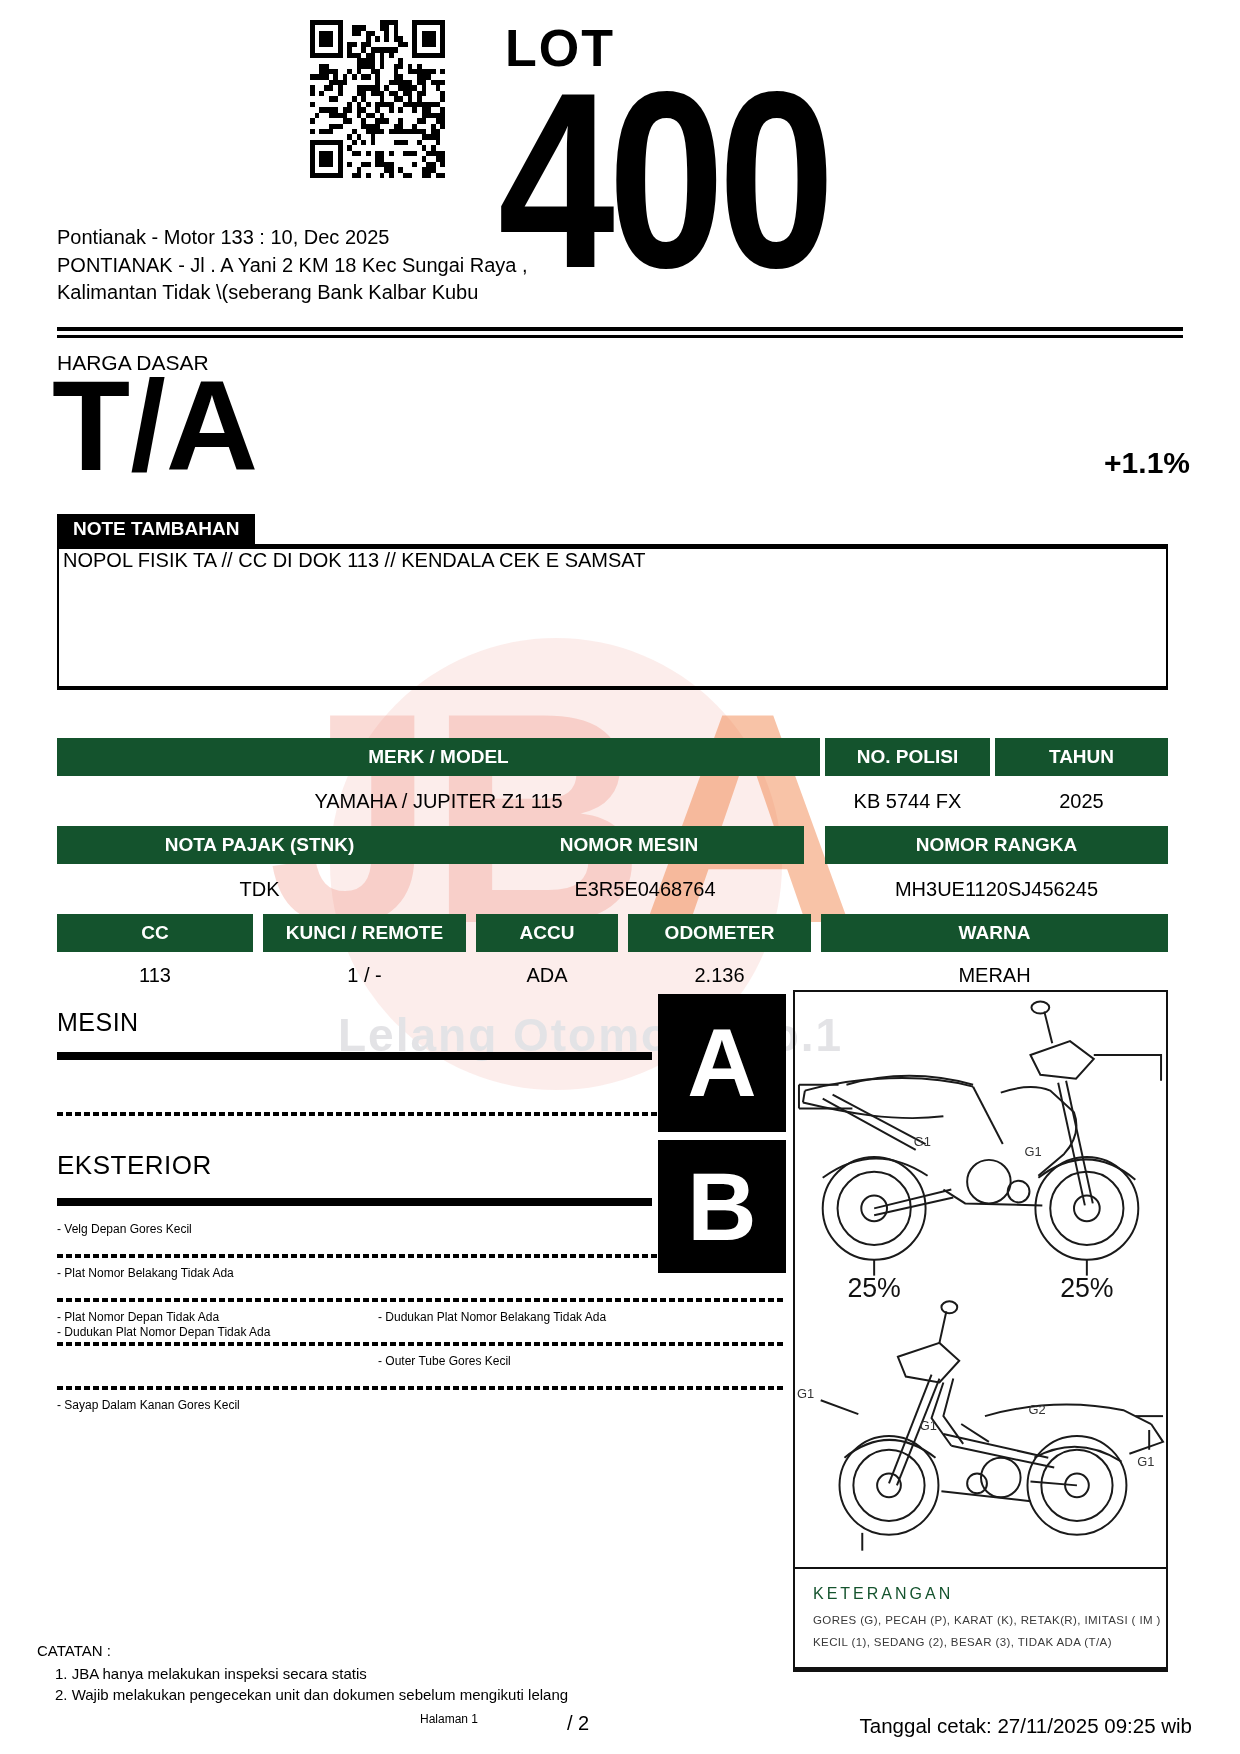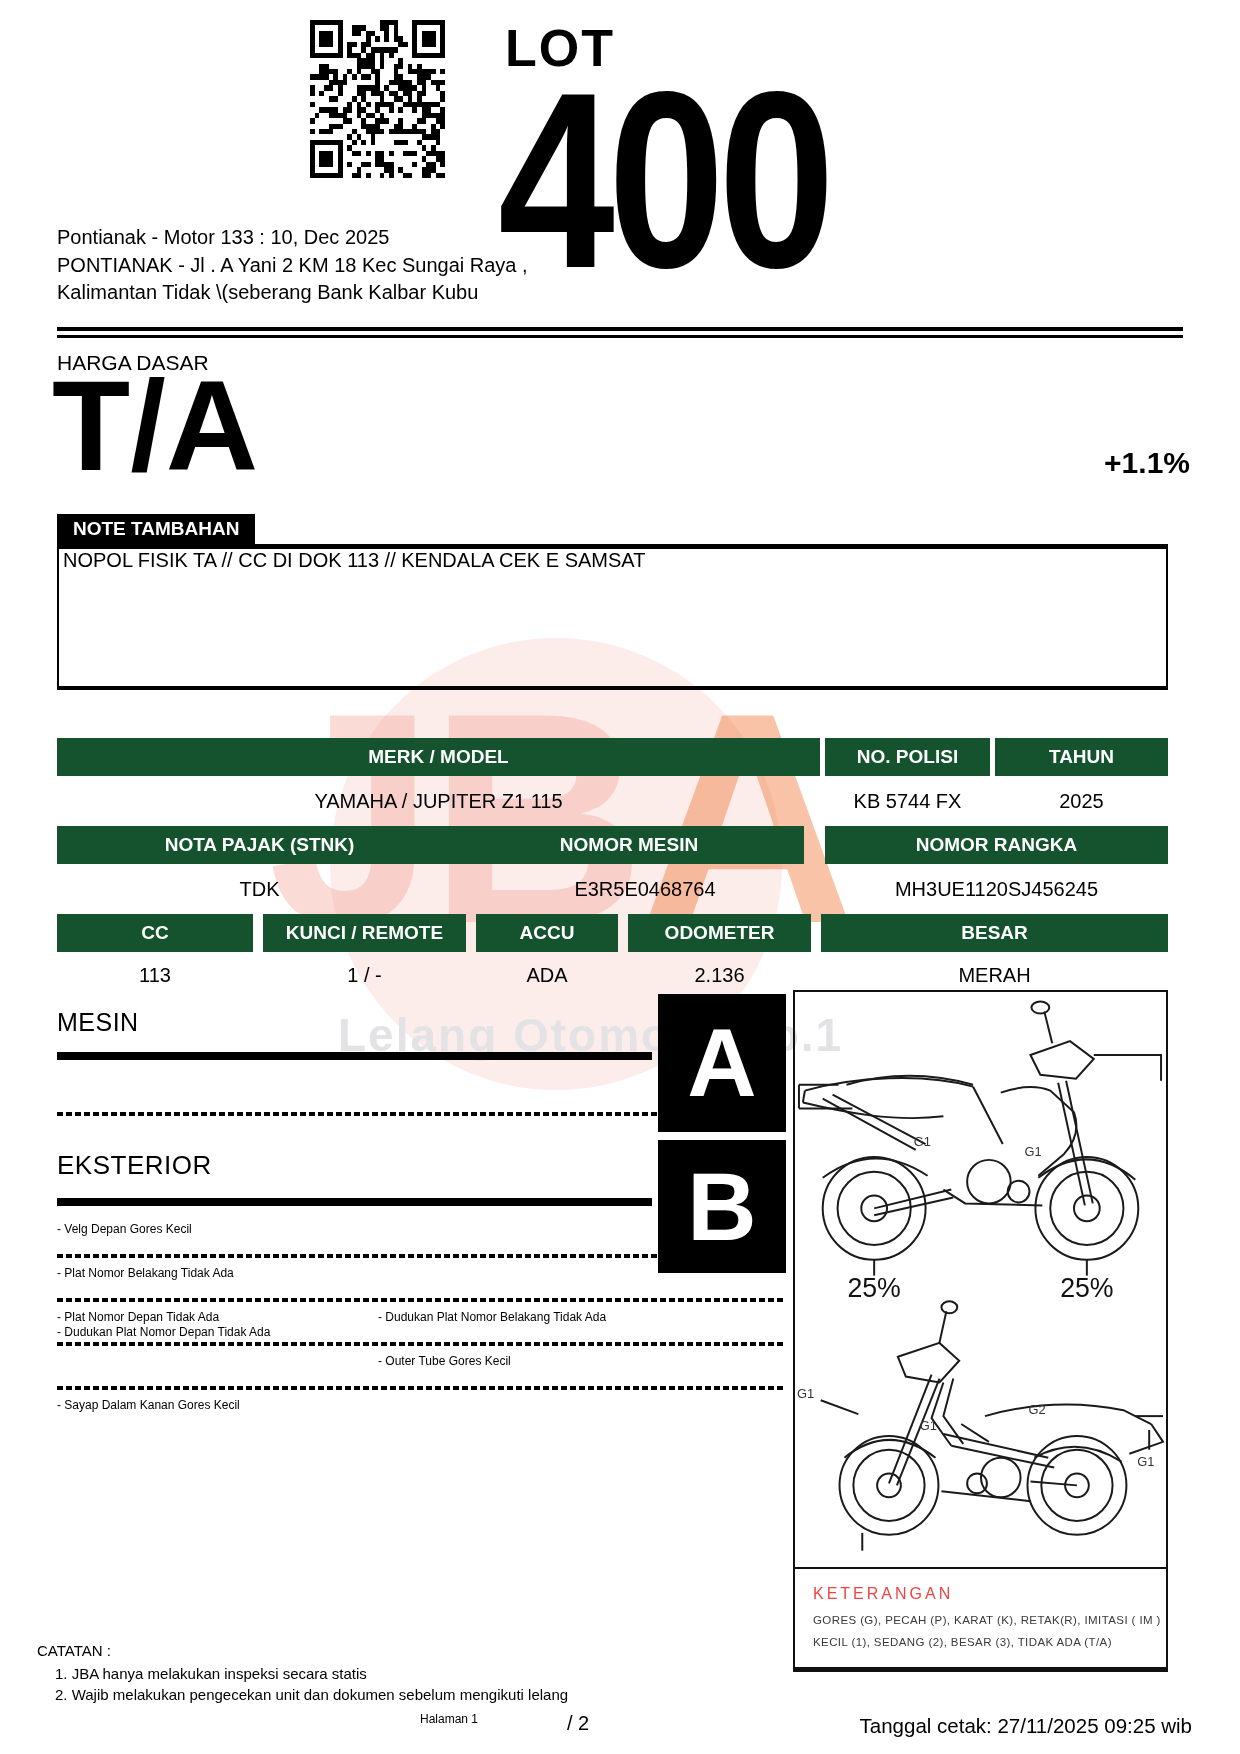--- a/index.html
+++ b/index.html
@@ -35,21 +35,21 @@
   
   .sec-title{font-size:25px;font-weight:normal;letter-spacing:0.5px;}
   .sec-rule{height:8px;background:#000;}
   .dotline{height:4px;background:repeating-linear-gradient(90deg,#000 0 6px,transparent 6px 9px);}
   .ext-item{font-size:12px;white-space:nowrap;}
   .grade-box{background:#000;color:#fff;display:flex;align-items:center;justify-content:center;
              font-size:96px;font-weight:bold;z-index:3;}
   
   .diag-box{left:793px;top:990px;width:375px;height:577px;border:2px solid #111;border-bottom:none;box-sizing:border-box;}
   .ket-box{left:793px;top:1567px;width:375px;height:105px;border:2px solid #111;border-bottom:5px solid #111;box-sizing:border-box;}
-  .ket-title{left:813px;top:1585px;font-size:16px;letter-spacing:3px;color:#ef4444;}
+  .ket-title{left:813px;top:1585px;font-size:16px;letter-spacing:3px;color:#14532d;}
   .ket-line{left:813px;top:1610px;font-size:11.5px;color:#3a3a3a;letter-spacing:0.4px;line-height:1.9;white-space:nowrap;}
   .bike-svg{position:absolute;}
   .bike-svg text{font-family:"Liberation Sans",sans-serif;}
   .glabel{font-size:13px;fill:#333;}
   .pctlabel{font-size:27px;fill:#111;}
   
   .catatan-title{left:37px;top:1642px;font-size:15px;}
   .catatan-items{left:55px;top:1663px;font-size:15px;line-height:1.4;}
   .foot-hal{left:420px;top:1712px;font-size:12px;}
   .foot-slash{left:567px;top:1712px;font-size:20px;}
@@ -407,21 +407,21 @@
   <div class="hcell c" style="left:454px;top:826px;width:350px;">NOMOR MESIN</div>
   <div class="hcell c" style="left:825px;top:826px;width:343px;">NOMOR RANGKA</div>
   <div class="vcell c" style="left:57px;top:872px;width:405px;">TDK</div>
   <div class="vcell c" style="left:470px;top:872px;width:350px;">E3R5E0468764</div>
   <div class="vcell c" style="left:825px;top:872px;width:343px;">MH3UE1120SJ456245</div>
 
   <div class="hcell c" style="left:57px;top:914px;width:196px;">CC</div>
   <div class="hcell c" style="left:263px;top:914px;width:203px;">KUNCI / REMOTE</div>
   <div class="hcell c" style="left:476px;top:914px;width:142px;">ACCU</div>
   <div class="hcell c" style="left:628px;top:914px;width:183px;">ODOMETER</div>
-  <div class="hcell c" style="left:821px;top:914px;width:347px;">BESAR</div>
+  <div class="hcell c" style="left:821px;top:914px;width:347px;">WARNA</div>
   <div class="vcell c" style="left:57px;top:958px;width:196px;">113</div>
   <div class="vcell c" style="left:263px;top:958px;width:203px;">1 / -</div>
   <div class="vcell c" style="left:476px;top:958px;width:142px;">ADA</div>
   <div class="vcell c" style="left:628px;top:958px;width:183px;">2.136</div>
   <div class="vcell c" style="left:821px;top:958px;width:347px;">MERAH</div>
 
   <div class="abs c sec-title" style="left:57px;top:1008px;">MESIN</div>
   <div class="abs c sec-rule" style="left:57px;top:1052px;width:595px;"></div>
   <div class="abs c dotline" style="left:57px;top:1112px;width:729px;"></div>
 

